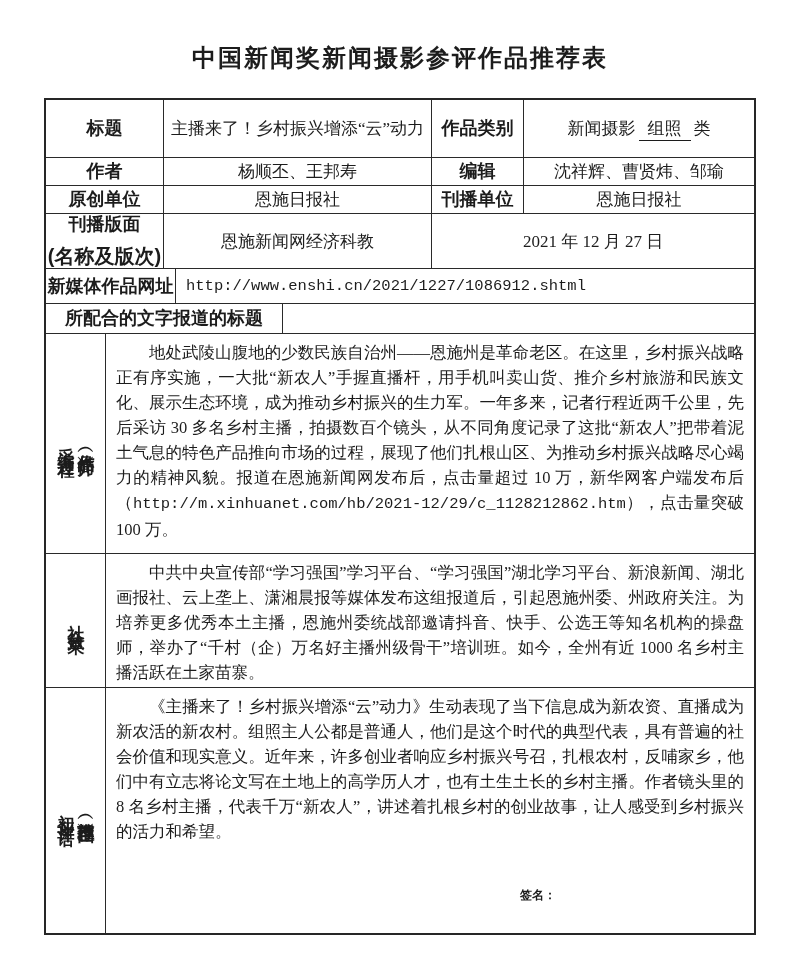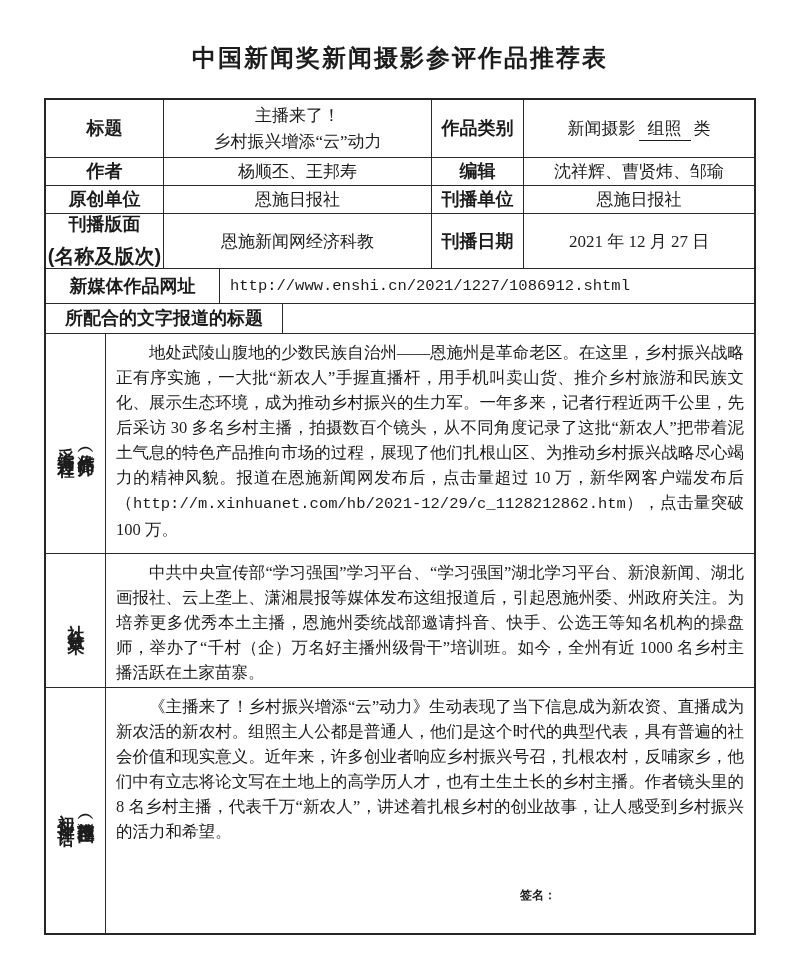--- a/index.html
+++ b/index.html
@@ -30,21 +30,21 @@
   .cA{width:118px;}.cB{width:268px;}.cC{width:92px;}.cD{flex:1;}
   
   .r1{height:58px;}.r2{height:28px;}.r3{height:28px;}.r4{height:55px;}
   .r5{height:35px;}.r6{height:30px;}
   .s1{height:220px;}.s2{height:134px;}.s3{height:245px;}
   .lbl{
     font-family:"Liberation Sans","DejaVu Sans",sans-serif;
     font-weight:bold;font-size:18px;line-height:1.25;
   }
   .val{font-size:17px;text-align:center;}
-  .val2line{display:flex;flex-direction:column;line-height:26px;}
+  .val2line{display:flex;flex-direction:row;line-height:26px;}
   .lbl2line{display:flex;flex-direction:column;align-items:center;gap:8px;}
   .lbl-sub{font-size:20px;font-weight:bold;
     font-family:Liberation Sans, sans-serif;}
   .underlined{border-bottom:1.5px solid #1c1c1c;padding:0 9px;margin:0 3px;}
   .mono{font-family:"Liberation Mono","DejaVu Sans Mono",monospace;font-size:15.5px;}
   .url-cell{justify-content:flex-start;padding-left:10px;}
   
   .secL{width:60px;}
   .vwrap{display:flex;flex-direction:row;align-items:center;justify-content:center;}
   .vtext{
@@ -104,26 +104,25 @@
   </div>
 
   <div class="row">
     <div class="cell cA r4 lbl">
       <div class="lbl2line">
         <span>刊播版面</span>
         <span class="lbl-sub">(名称及版次)</span>
       </div>
     </div>
     <div class="cell cB r4 val">恩施新闻网经济科教</div>
-    <div class="cell cC r4 lbl">刊播日期</div>
     <div class="cell cD r4 val">2021 年 12 月 27 日</div>
   </div>
 
   <div class="row">
-    <div class="cell r5 lbl" style="width:174px;">新媒体作品网址</div>
+    <div class="cell r5 lbl" style="width:130px;">新媒体作品网址</div>
     <div class="cell cD r5 val mono url-cell">http://www.enshi.cn/2021/1227/1086912.shtml</div>
   </div>
 
   <div class="row">
     <div class="cell r6 lbl" style="width:237px;">所配合的文字报道的标题</div>
     <div class="cell cD r6 val"></div>
   </div>
 
   <div class="row">
     <div class="cell secL s1 vwrap">

